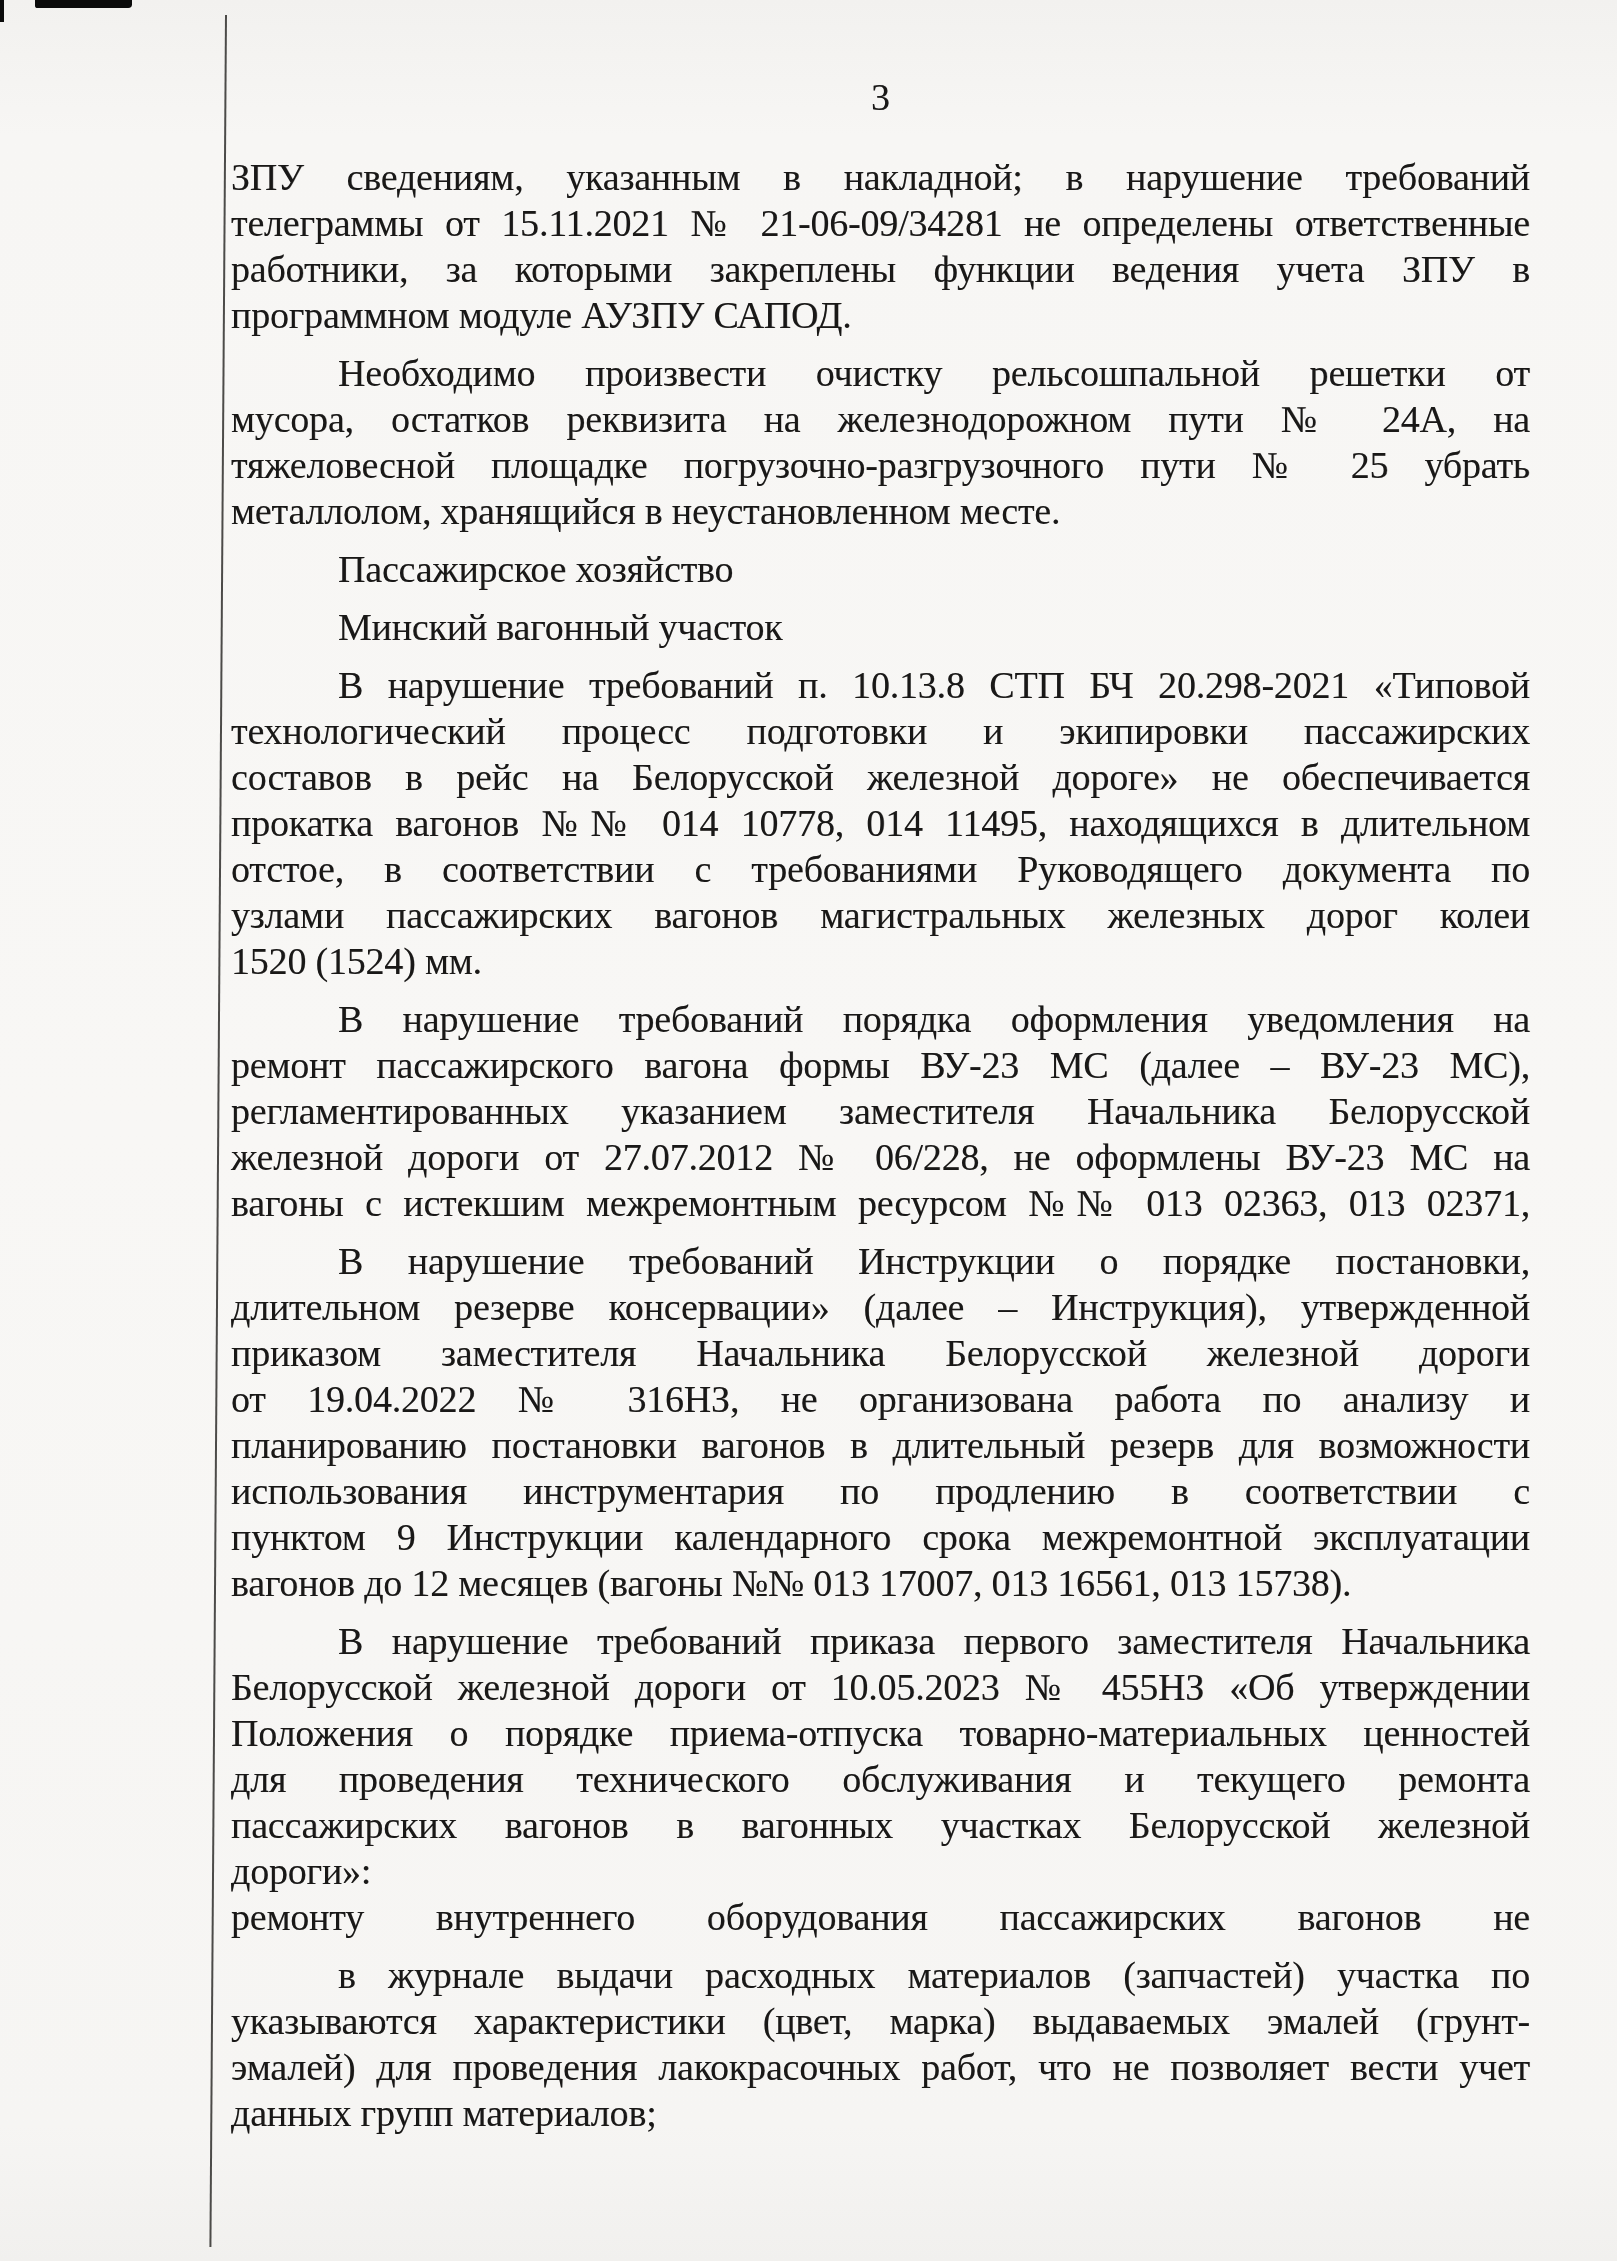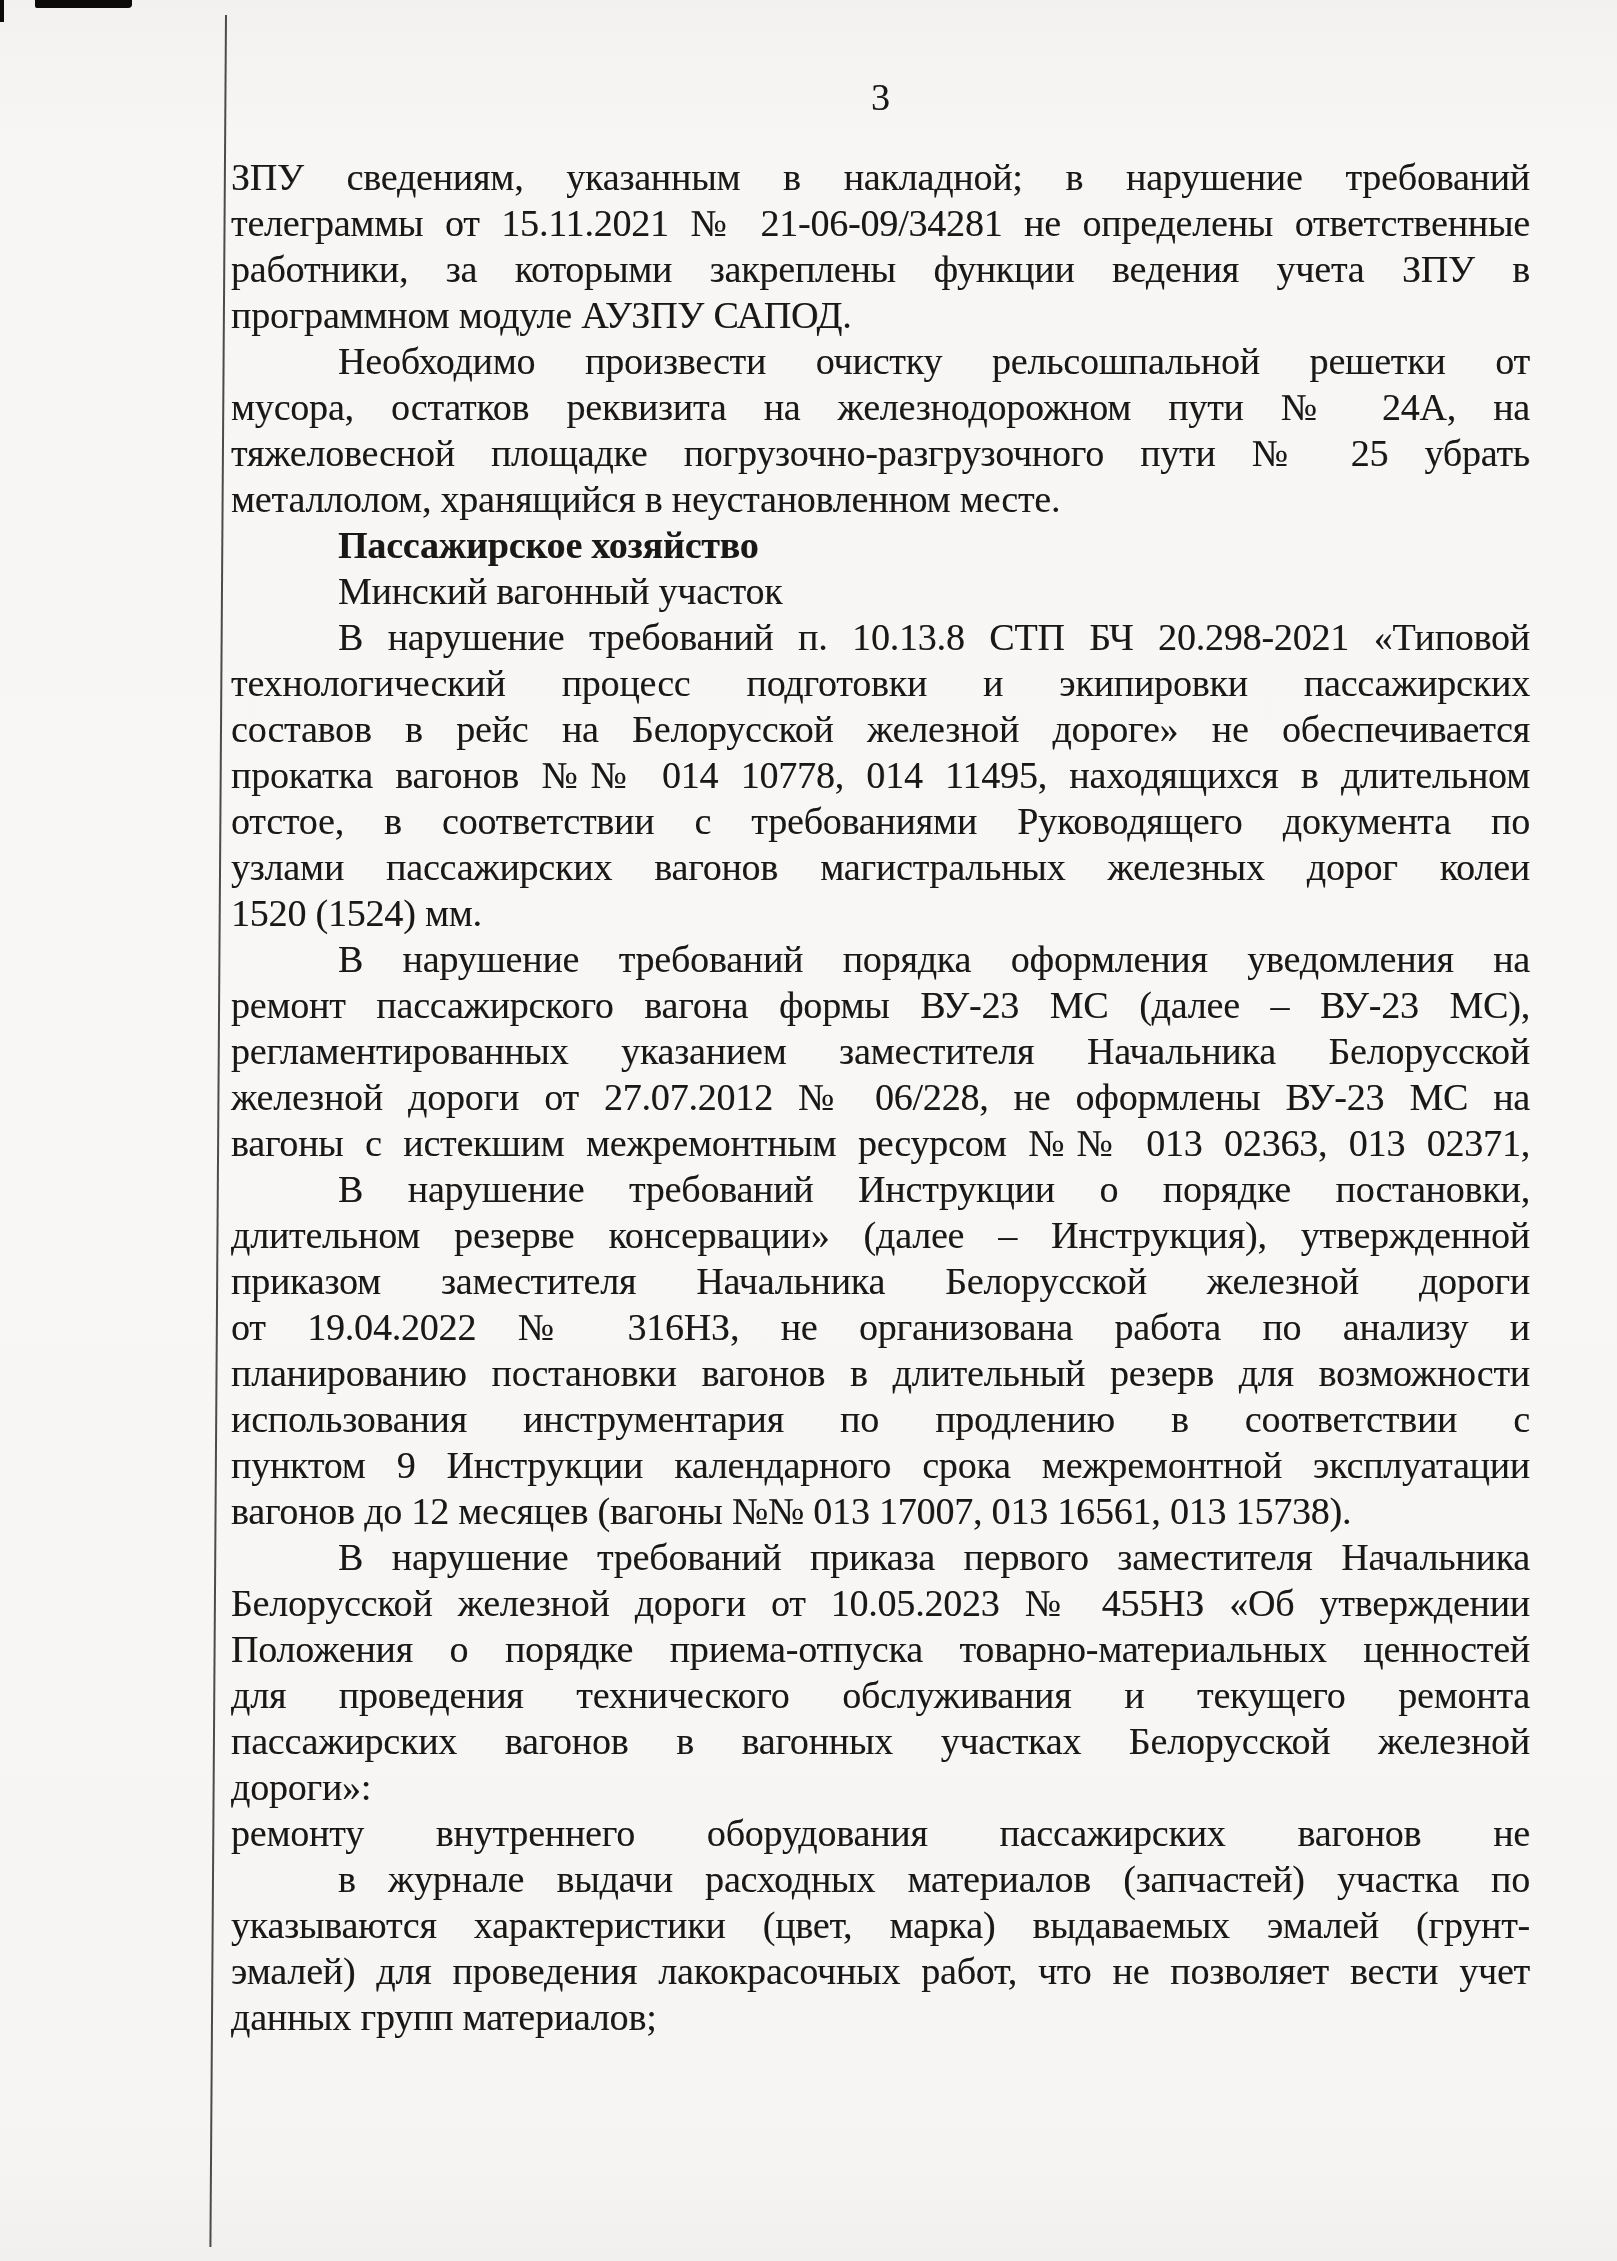--- a/index.html
+++ b/index.html
@@ -52,23 +52,23 @@
   .para { margin: 0; }
   .line {
     display: block;
     height: 46px;
     line-height: 46px;
     text-align: justify;
     text-align-last: justify;
     white-space: normal;
     overflow: visible;
   }
-  .line.ind { padding-left: 107px; }
+  .line.ind { padding-left: 107px; margin-top: 12px; }
   .line.end { text-align-last: left; }
-  .para.bold .line { font-weight: 700; }
+  .para.bold .line { font-weight: 400; }
   .para.underline .line {
     text-decoration-thickness: 2.6px;
     text-underline-offset: 6.4px;
   }
 </style>
 </head>
 <body>
 
 <div class="page">
   <div class="artifact artifact-top"></div>

